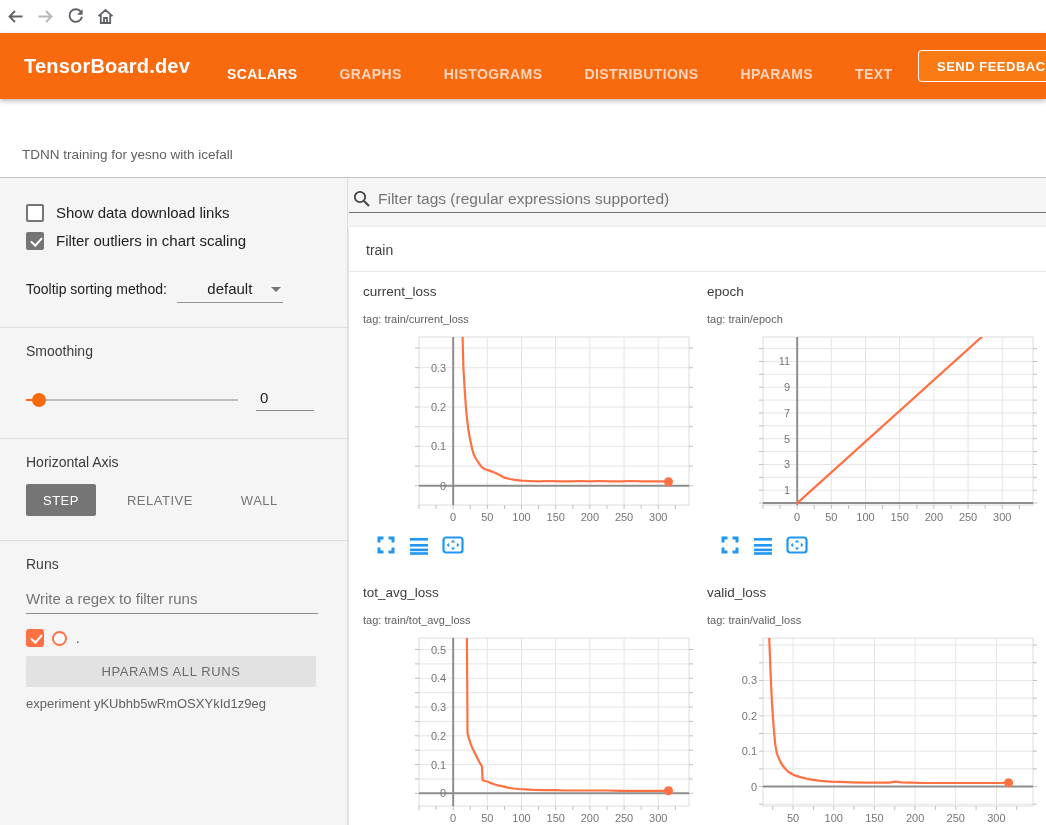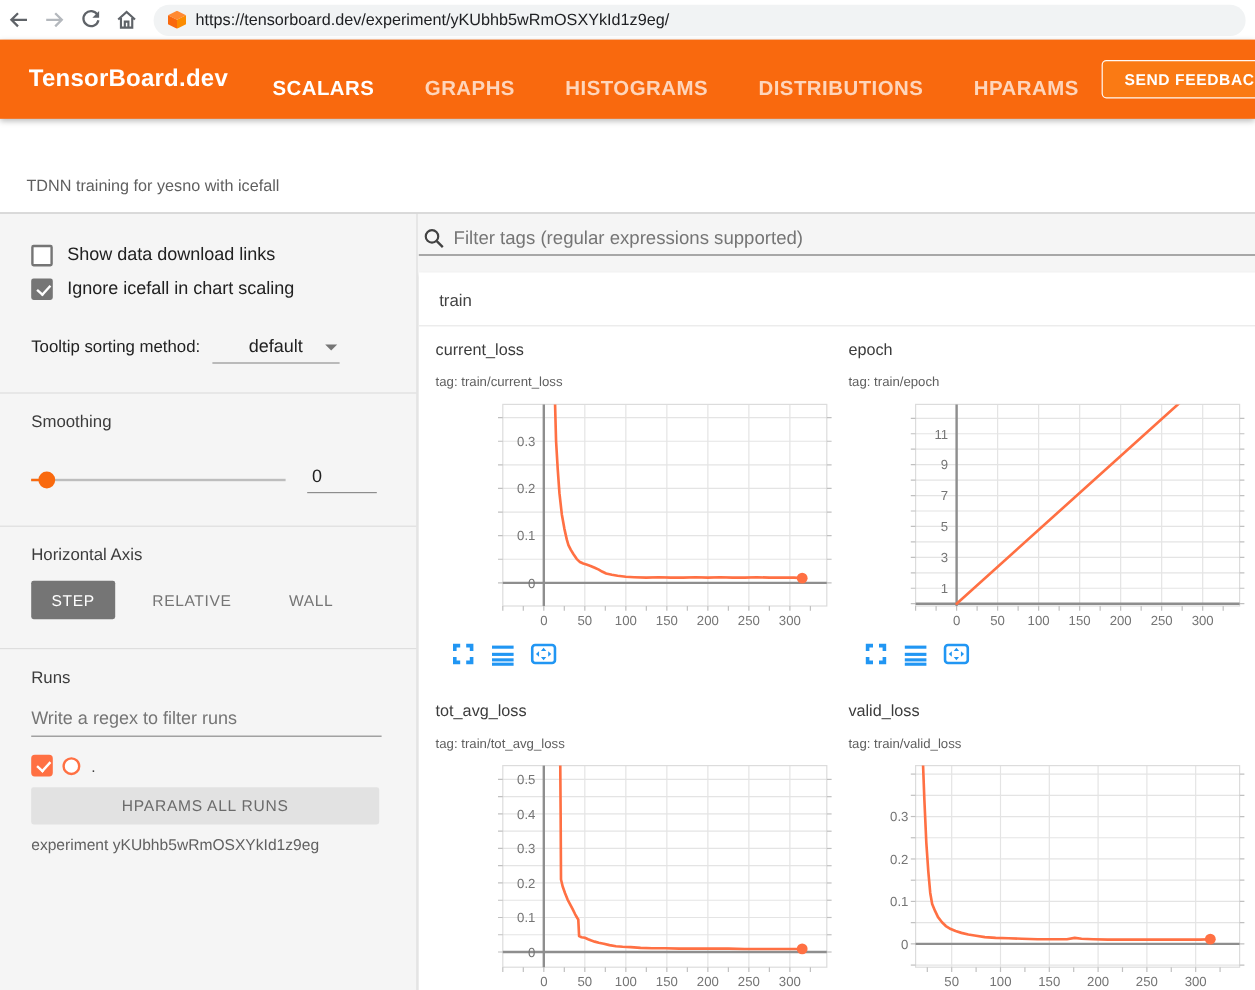--- a/index.html
+++ b/index.html
@@ -15,21 +15,21 @@
     display:flex; align-items:center; padding:0 12px; }
   .url-text { font-size:13.5px; color:#202124; margin-left:8px; white-space:nowrap; }
 
   
   .app-header { position:absolute; top:33px; left:0; width:1046px; height:66px;
     background:#f9690e; box-shadow:0 2px 5px rgba(0,0,0,0.28); z-index:5; }
   .brand { position:absolute; left:24px; top:0; height:66px; display:flex; align-items:center;
     color:#fff; font-size:20px; font-weight:600; letter-spacing:0.2px; }
   .tabs { position:absolute; left:206px; top:0; height:66px; display:flex; }
   .tab { position:relative; height:82px; display:flex; align-items:center; padding:0 16px; margin:0 5px;
-    color:rgba(255,255,255,0.72); font-size:17px; font-weight:600; letter-spacing:0.4px; cursor:pointer; }
+    color:rgba(255,255,255,0.72); font-size:14px; font-weight:600; letter-spacing:0.4px; cursor:pointer; }
   .tab.active { color:#fff; }
   .tab.active::after { content:""; position:absolute; left:0; right:0; bottom:3px; height:2.5px; background:#fff; }
   .feedback-btn { position:absolute; left:918px; top:17px; height:32px; padding:0 18px;
     background:#fa7a14; border:1.5px solid rgba(255,255,255,0.95); border-radius:4px;
     color:#fff; font-size:13px; font-weight:600; letter-spacing:0.5px; display:flex; align-items:center;
     white-space:nowrap; cursor:pointer; }
 
   
   .subheader { position:absolute; top:99px; left:0; width:1046px; height:79px; background:#fff;
     border-bottom:1px solid #c2c2c2; z-index:1; }
@@ -121,30 +121,20 @@
       <svg width="19" height="19" viewBox="0 0 19 19">
           <path d="M15.2 5.2 A6.3 6.3 0 1 0 16 9.8" fill="none" stroke="#5f6368" stroke-width="1.9"></path>
           <polygon points="16.6,2.2 16.6,7.8 11,7.8" fill="#5f6368"></polygon>
         </svg>
     </div>
     <div class="nav-ico">
       <svg width="19" height="19" viewBox="0 0 19 19">
           <path d="M2.5 9.2 L9.5 3 L16.5 9.2 M4.8 8 V16 H14.2 V8 M8 16 V11 H11 V16" fill="none" stroke="#5f6368" stroke-width="1.8"></path>
         </svg>
     </div>
-    <div class="url-pill">
-      <span style="display:flex;">
-        <svg width="15" height="15" viewBox="0 0 16 16">
-            <polygon points="8,0 16,4 8,8 0,4" fill="#ff8a33"></polygon>
-            <polygon points="0,4 8,8 8,16 0,12" fill="#f9690e"></polygon>
-            <polygon points="16,4 8,8 8,16 16,12" fill="#fb8c00"></polygon>
-          </svg>
-      </span>
-      <span class="url-text">https://tensorboard.dev/experiment/yKUbhb5wRmOSXYkId1z9eg/</span>
-    </div>
   </div>
 
   <div class="app-header">
     <div class="brand">TensorBoard.dev</div>
     <div class="tabs" id="nav-tabs">
         <div class="tab active">SCALARS</div>
         <div class="tab">GRAPHS</div>
         <div class="tab">HISTOGRAMS</div>
         <div class="tab">DISTRIBUTIONS</div>
         <div class="tab">HPARAMS</div>
@@ -159,21 +149,21 @@
 
   <div class="content">
 
     <div class="sidebar">
       <div class="cb-row first">
         <div class="cb"></div>
         <div class="cb-label">Show data download links</div>
       </div>
       <div class="cb-row">
         <div class="cb checked-gray"></div>
-        <div class="cb-label">Ignore icefall in chart scaling</div>
+        <div class="cb-label">Filter outliers in chart scaling</div>
       </div>
 
       <div class="tooltip-row">
         <span class="tooltip-label">Tooltip sorting method:</span>
         <div class="dropdown">
           <span class="dropdown-value">default</span>
           <span class="caret"></span>
         </div>
       </div>
 

